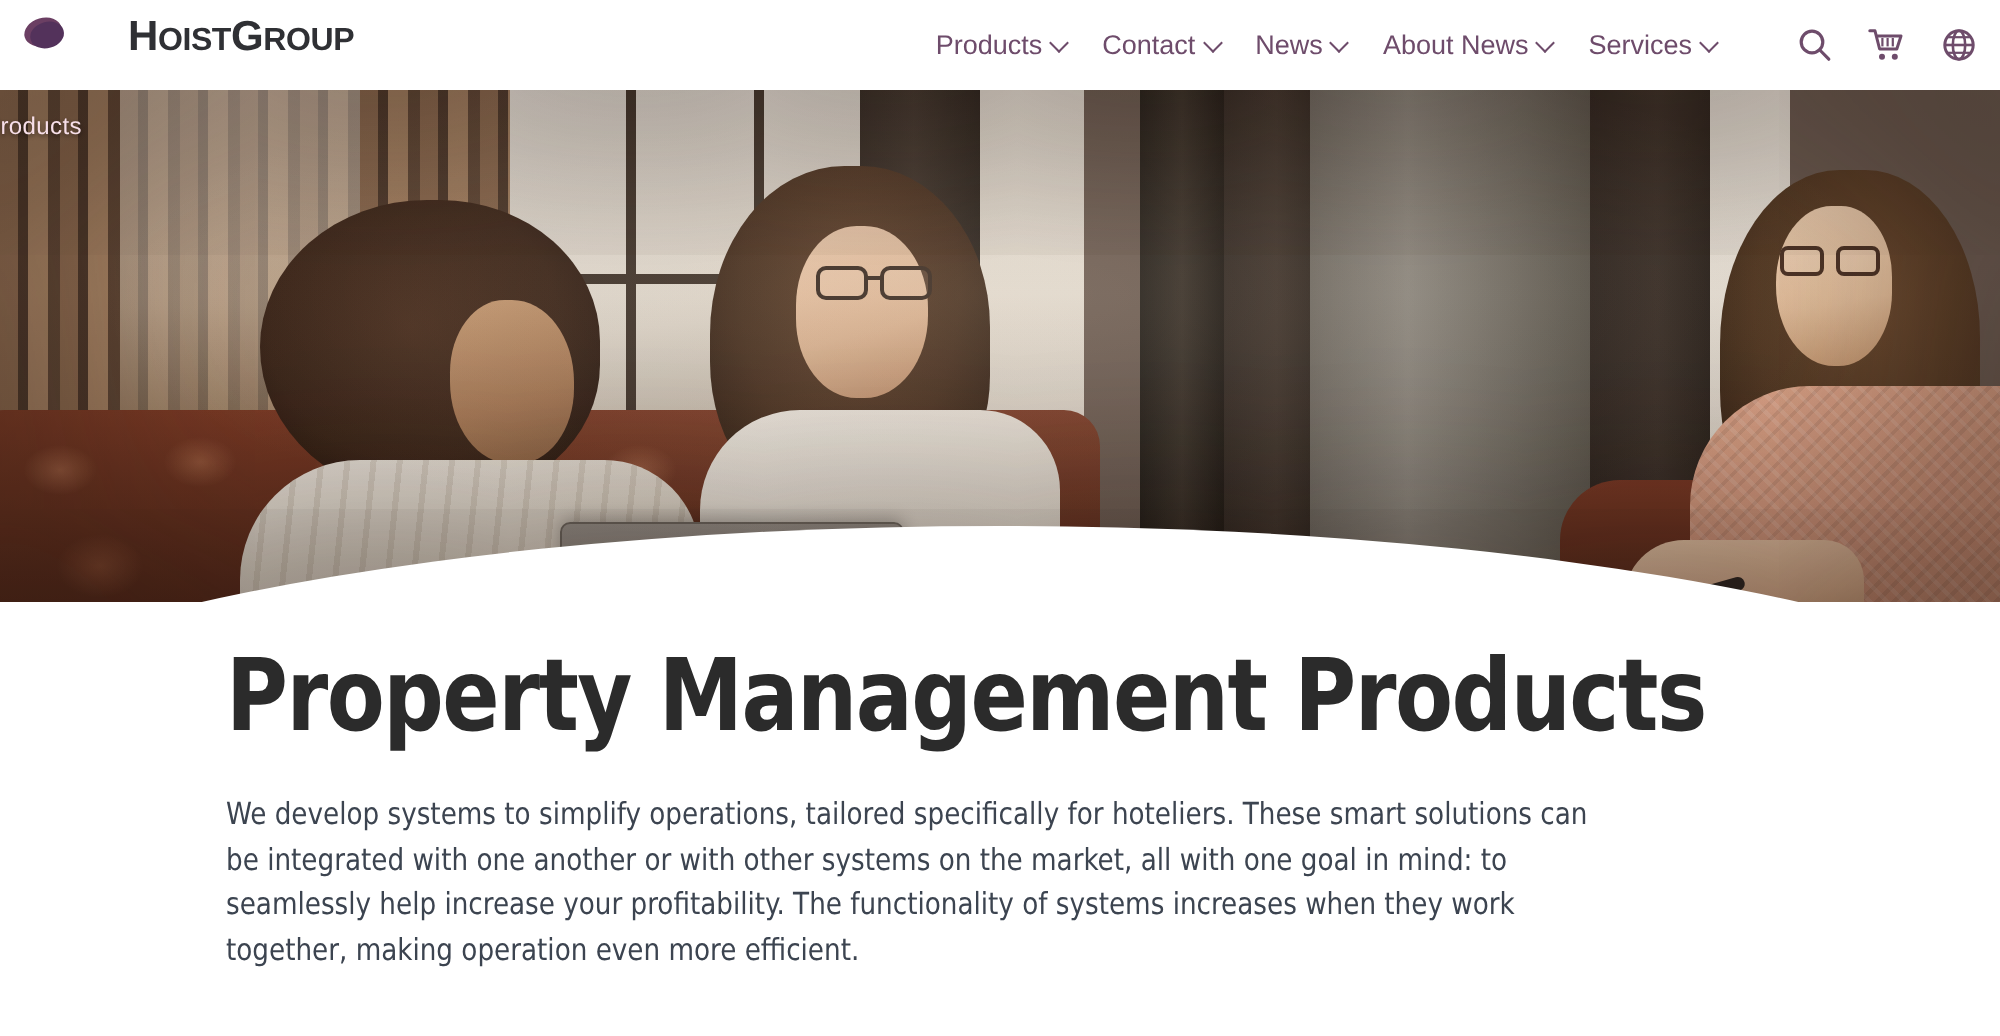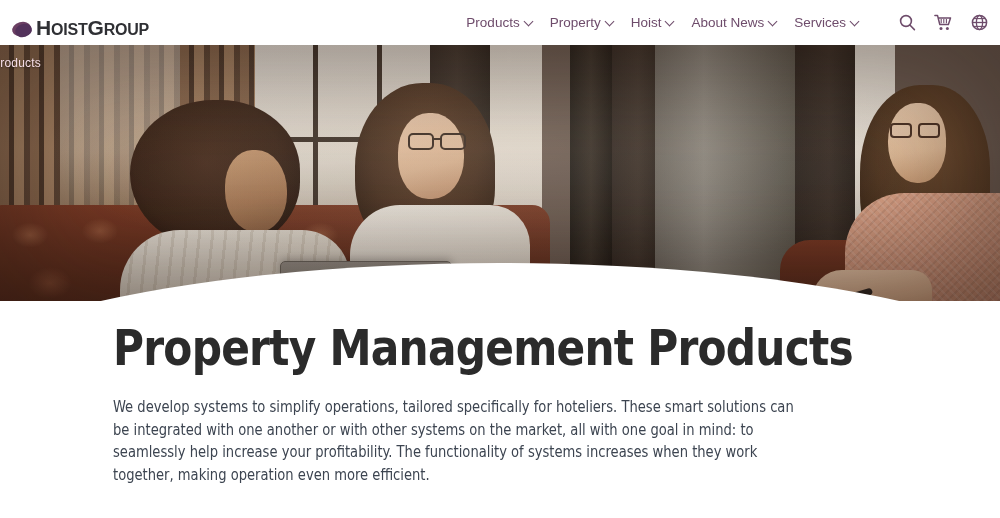--- a/index.html
+++ b/index.html
@@ -27,24 +27,25 @@
     width: 1000px;
     height: 45px;
     background: #ffffff;
     display: flex;
     align-items: center;
     z-index: 30;
   }
 
   #logo {
     display: flex;
-    align-items: flex-end;
+    align-items: flex-start;
     margin-left: 12px;
     height: 30px;
     cursor: pointer;
+    gap: 28px;
   }
   #logo-mark {
     position: relative;
     width: 21px;
     height: 17px;
     margin-right: 3px;
     flex: none;
   }
   #logo-mark .e1 {
     position: absolute;
@@ -480,26 +481,26 @@
     </a>
 
     <nav id="nav">
 
       <div class="nav-item">
         <span class="label">Products</span>
         <span class="chev"></span>
       </div>
 
       <div class="nav-item">
-        <span class="label">Property</span>
+        <span class="label">Contact</span>
         <span class="chev"></span>
       </div>
 
       <div class="nav-item">
-        <span class="label">Hoist</span>
+        <span class="label">News</span>
         <span class="chev"></span>
       </div>
 
       <div class="nav-item">
         <span class="label">About News</span>
         <span class="chev"></span>
       </div>
 
       <div class="nav-item">
         <span class="label">Services</span>

